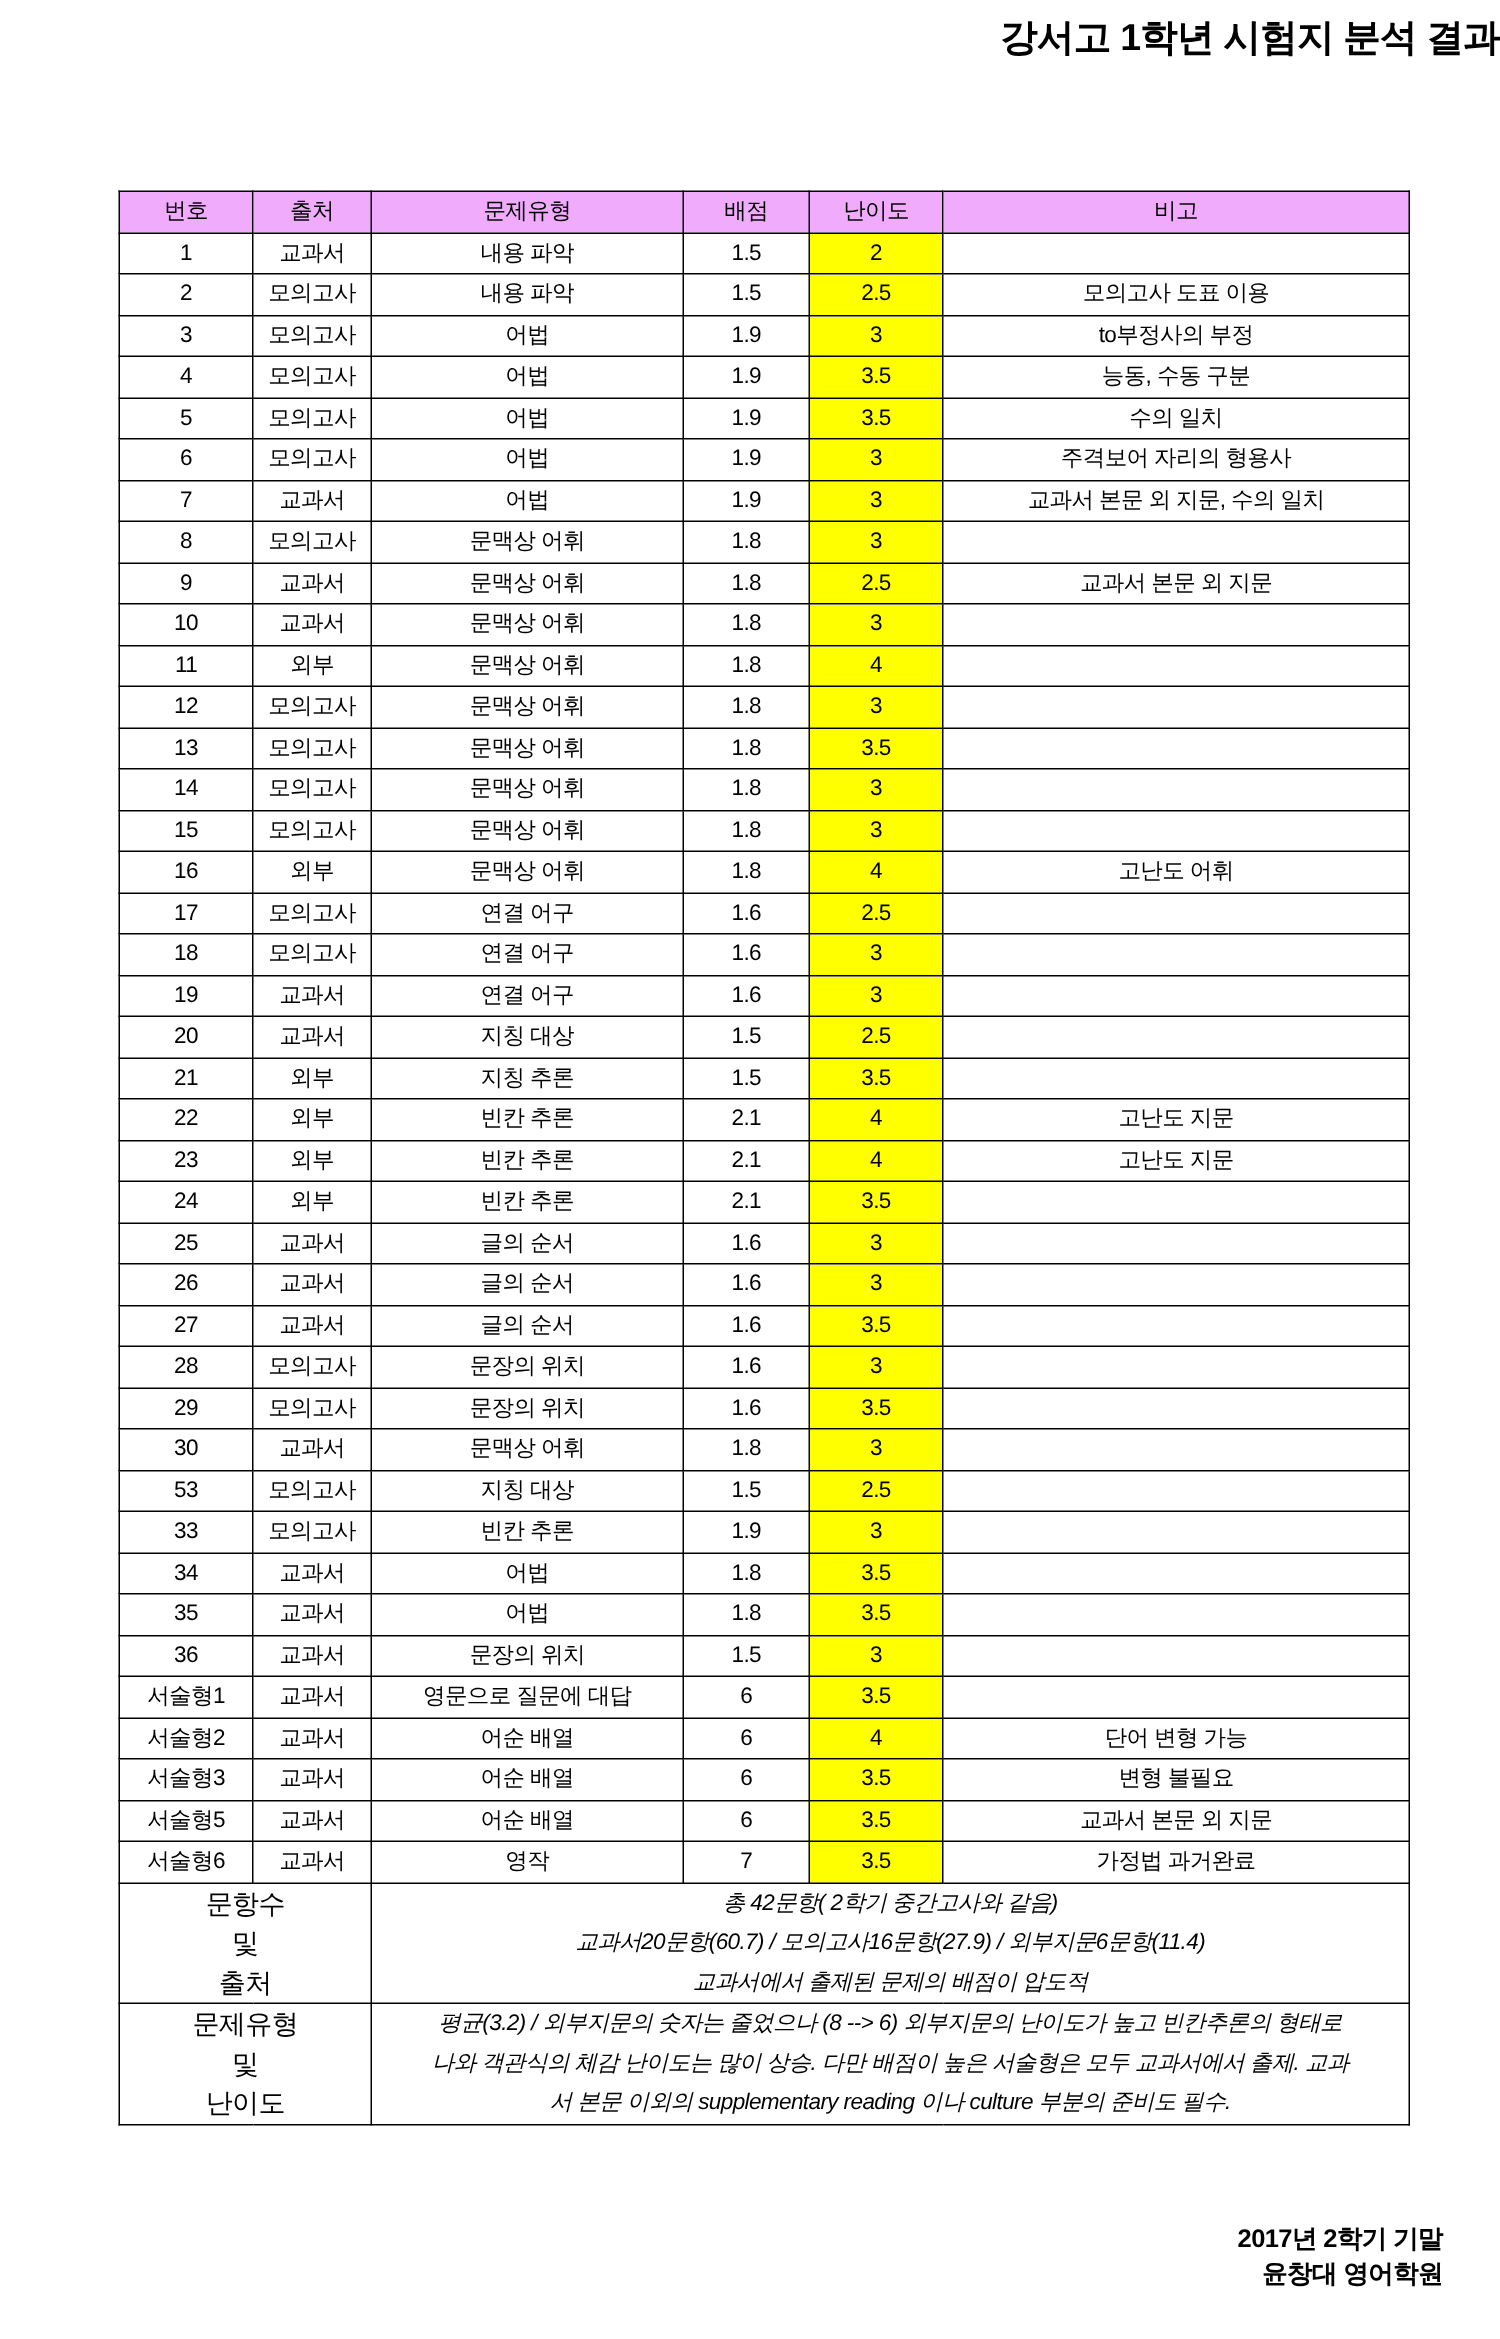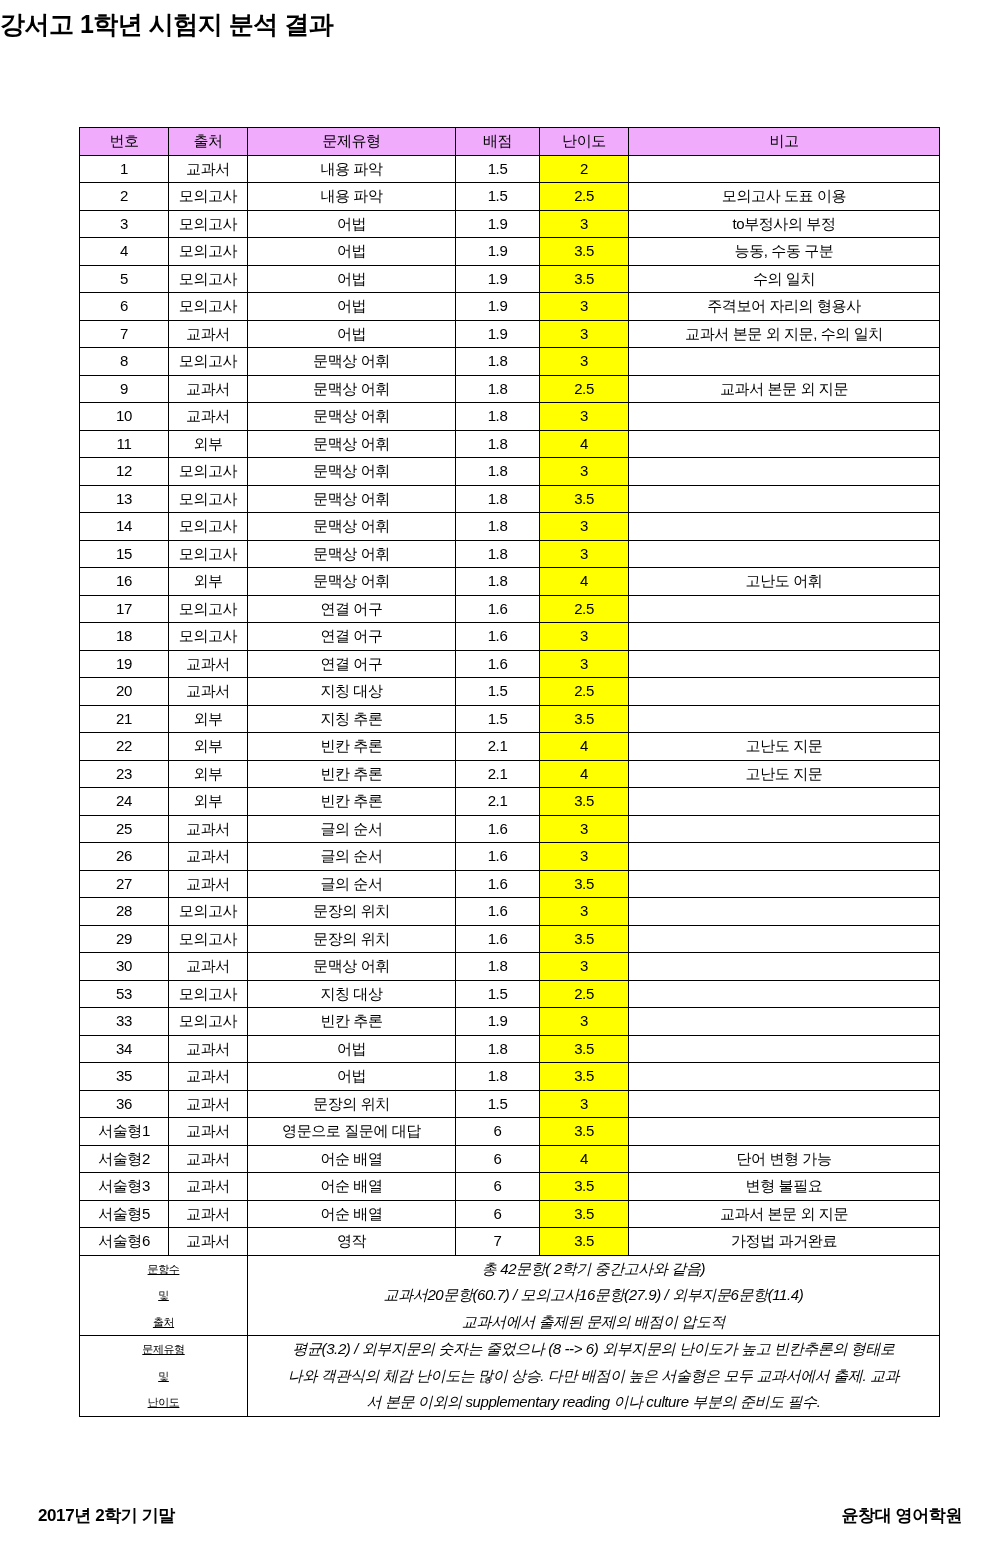--- a/index.html
+++ b/index.html
@@ -14,21 +14,21 @@
     font-family: "Liberation Sans", "DejaVu Sans", sans-serif;
     color: #000000;
     overflow: hidden;
   }
 
   .page-title {
     position: absolute;
     top: 8px;
     left: 0;
     width: 1000px;
-    text-align: left;
+    text-align: right;
     font-size: 25px;
     font-weight: bold;
     letter-spacing: -0.5px;
   }
 
   .table-wrap {
     position: absolute;
     left: 79px;
     top: 127px;
     width: 860px;
@@ -67,22 +67,21 @@
   td.diff-cell { background: #FFFF00; }
 
   
   .sum-label {
     text-align: center;
     vertical-align: middle;
     line-height: 1.55;
     height: auto;
     padding: 5px 0;
     white-space: normal;
-    font-size: 11px;
-    text-decoration: underline;
+    font-size: 18px;
   }
   .sum-label span { display: block; }
 
   .sum-body {
     text-align: left;
     vertical-align: middle;
     line-height: 1.62;
     height: auto;
     padding: 6px 6px 6px 7px;
     white-space: normal;
@@ -96,20 +95,21 @@
     position: absolute;
     left: 38px;
     right: 38px;
     bottom: 32px;
     display: flex;
     justify-content: space-between;
     align-items: flex-end;
     font-size: 17px;
     font-weight: bold;
     letter-spacing: -0.4px;
+    flex-direction: column;
   }
 </style>
 </head>
 <body>
 
 <div class="page-title">강서고 1학년 시험지 분석 결과</div>
 
 <div class="table-wrap">
   <table class="analysis">
     <colgroup>

